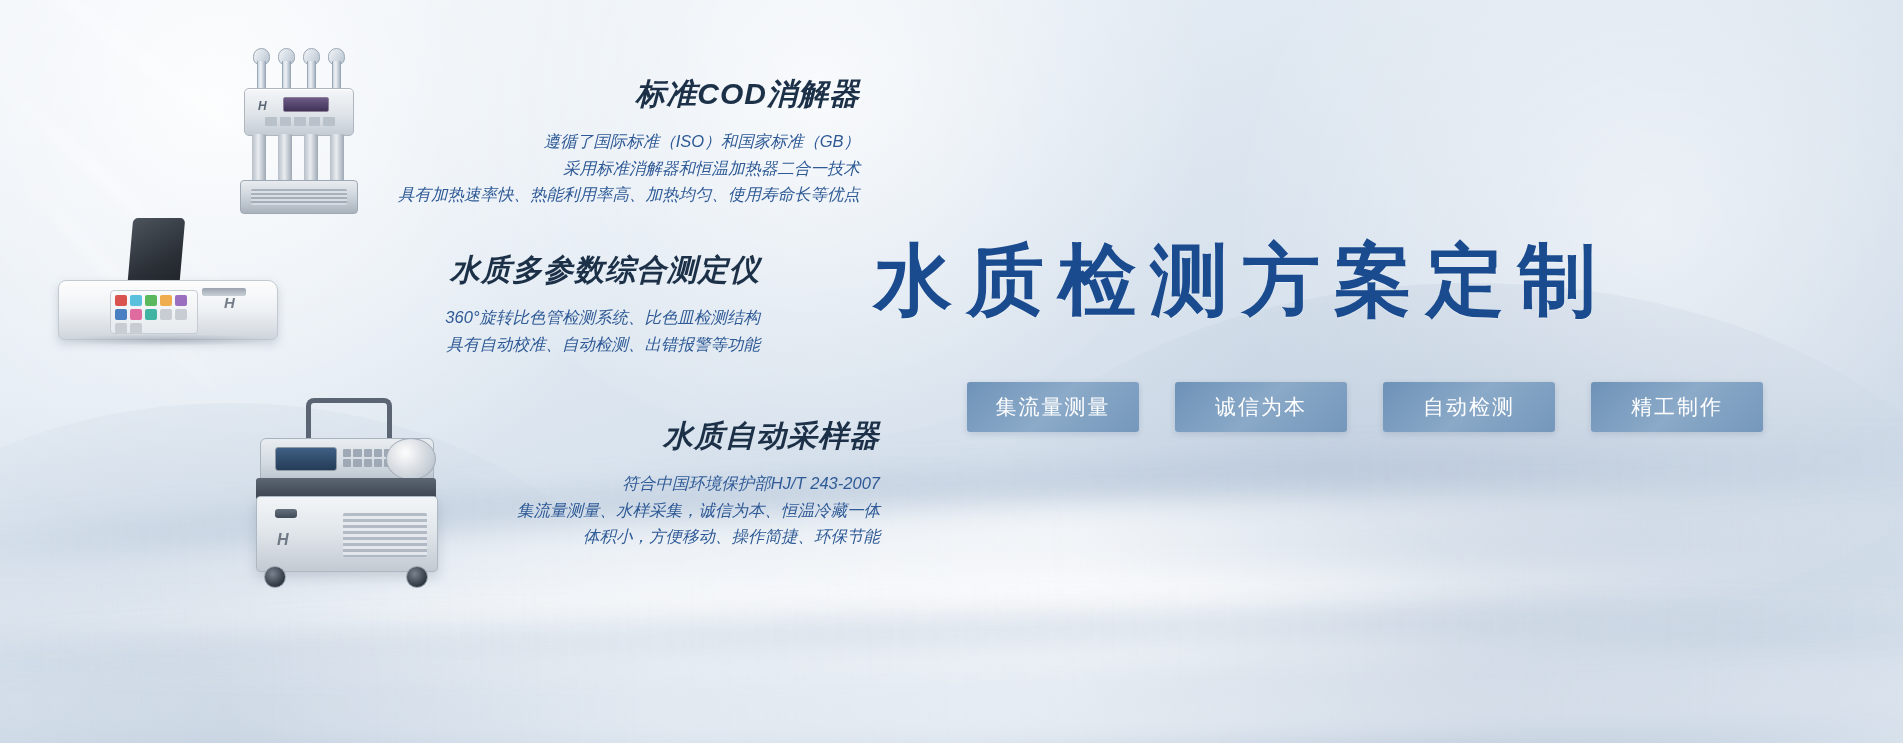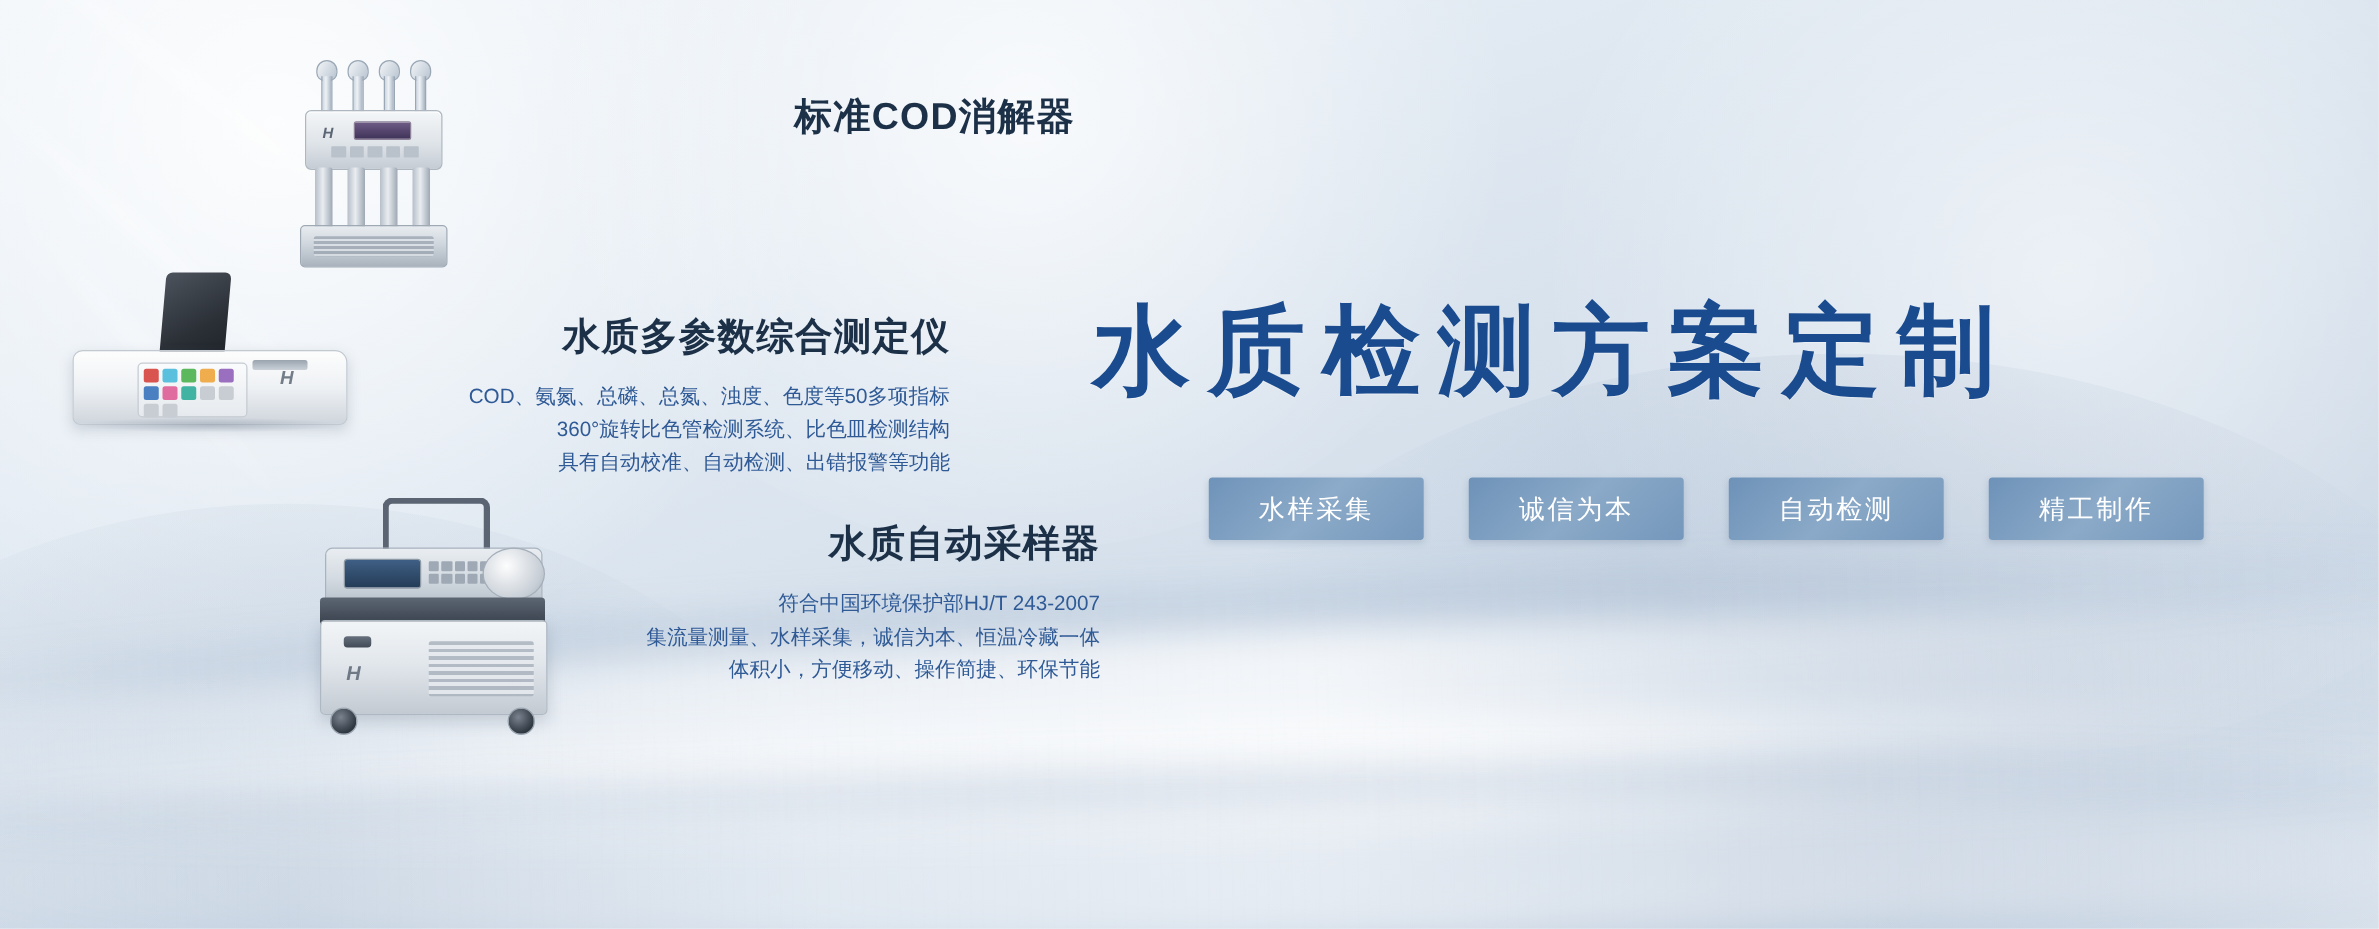--- a/index.html
+++ b/index.html
@@ -82,20 +82,21 @@
     filter: blur(6px);
   }
   .streak.s1 { left: -60px; top: 60px;  width: 420px; height: 10px; transform: rotate(38deg); }
   .streak.s2 { left: -90px; top: 170px; width: 380px; height: 8px;  transform: rotate(42deg); }
   .streak.s3 { left: -40px; top: 280px; width: 320px; height: 7px;  transform: rotate(48deg); }
 
   
   .product {
     position: absolute;
     text-align: right;
+    font-style: italic;
   }
   .product .title {
     font-size: 30px;
     font-weight: 700;
     color: #1c3148;
     letter-spacing: 1px;
     line-height: 1.2;
     white-space: nowrap;
   }
   .product .desc {
@@ -316,20 +317,25 @@
         <div class="rod"></div>
         <div class="rod"></div>
     </div>
     <div class="base">
       <div class="vents"></div>
     </div>
   </div>
 
   <div class="product" id="product-1">
     <div class="title">标准COD消解器</div>
+    <div class="desc">
+      <div>遵循了国际标准（ISO）和国家标准（GB）</div>
+      <div>采用标准消解器和恒温加热器二合一技术</div>
+      <div>具有加热速率快、热能利用率高、加热均匀、使用寿命长等优点</div>
+    </div>
   </div>
 
   <div class="device" id="device-analyzer">
     <div class="lid"></div>
     <div class="body"></div>
     <div class="slot"></div>
     <div class="panel">
       <div class="btnrow">
         <i style="background:#d9534f"></i>
           <i style="background:#5bc0de"></i>
@@ -345,21 +351,20 @@
           <i style="background:#c8cdd4"></i>
       </div>
     </div>
     <div class="logo2">H</div>
     <div class="shadow"></div>
   </div>
 
   <div class="product" id="product-2">
     <div class="title">水质多参数综合测定仪</div>
     <div class="desc">
-      <div>COD、氨氮、总磷、总氮、浊度、色度等50多项指标</div>
       <div>360°旋转比色管检测系统、比色皿检测结构</div>
       <div>具有自动校准、自动检测、出错报警等功能</div>
     </div>
   </div>
 
   <div class="device" id="device-sampler">
     <div class="handle"></div>
     <div class="top">
       <div class="disp"></div>
       <div class="pad">
@@ -393,19 +398,19 @@
     <div class="desc">
       <div>符合中国环境保护部HJ/T 243-2007</div>
       <div>集流量测量、水样采集，诚信为本、恒温冷藏一体</div>
       <div>体积小，方便移动、操作简捷、环保节能</div>
     </div>
   </div>
 
   <div id="headline">水质检测方案定制</div>
 
   <div id="badges">
-    <div class="badge">水样采集</div>
+    <div class="badge">集流量测量</div>
     <div class="badge">诚信为本</div>
     <div class="badge">自动检测</div>
     <div class="badge">精工制作</div>
   </div>
 
 </div>
 
 </body></html>

